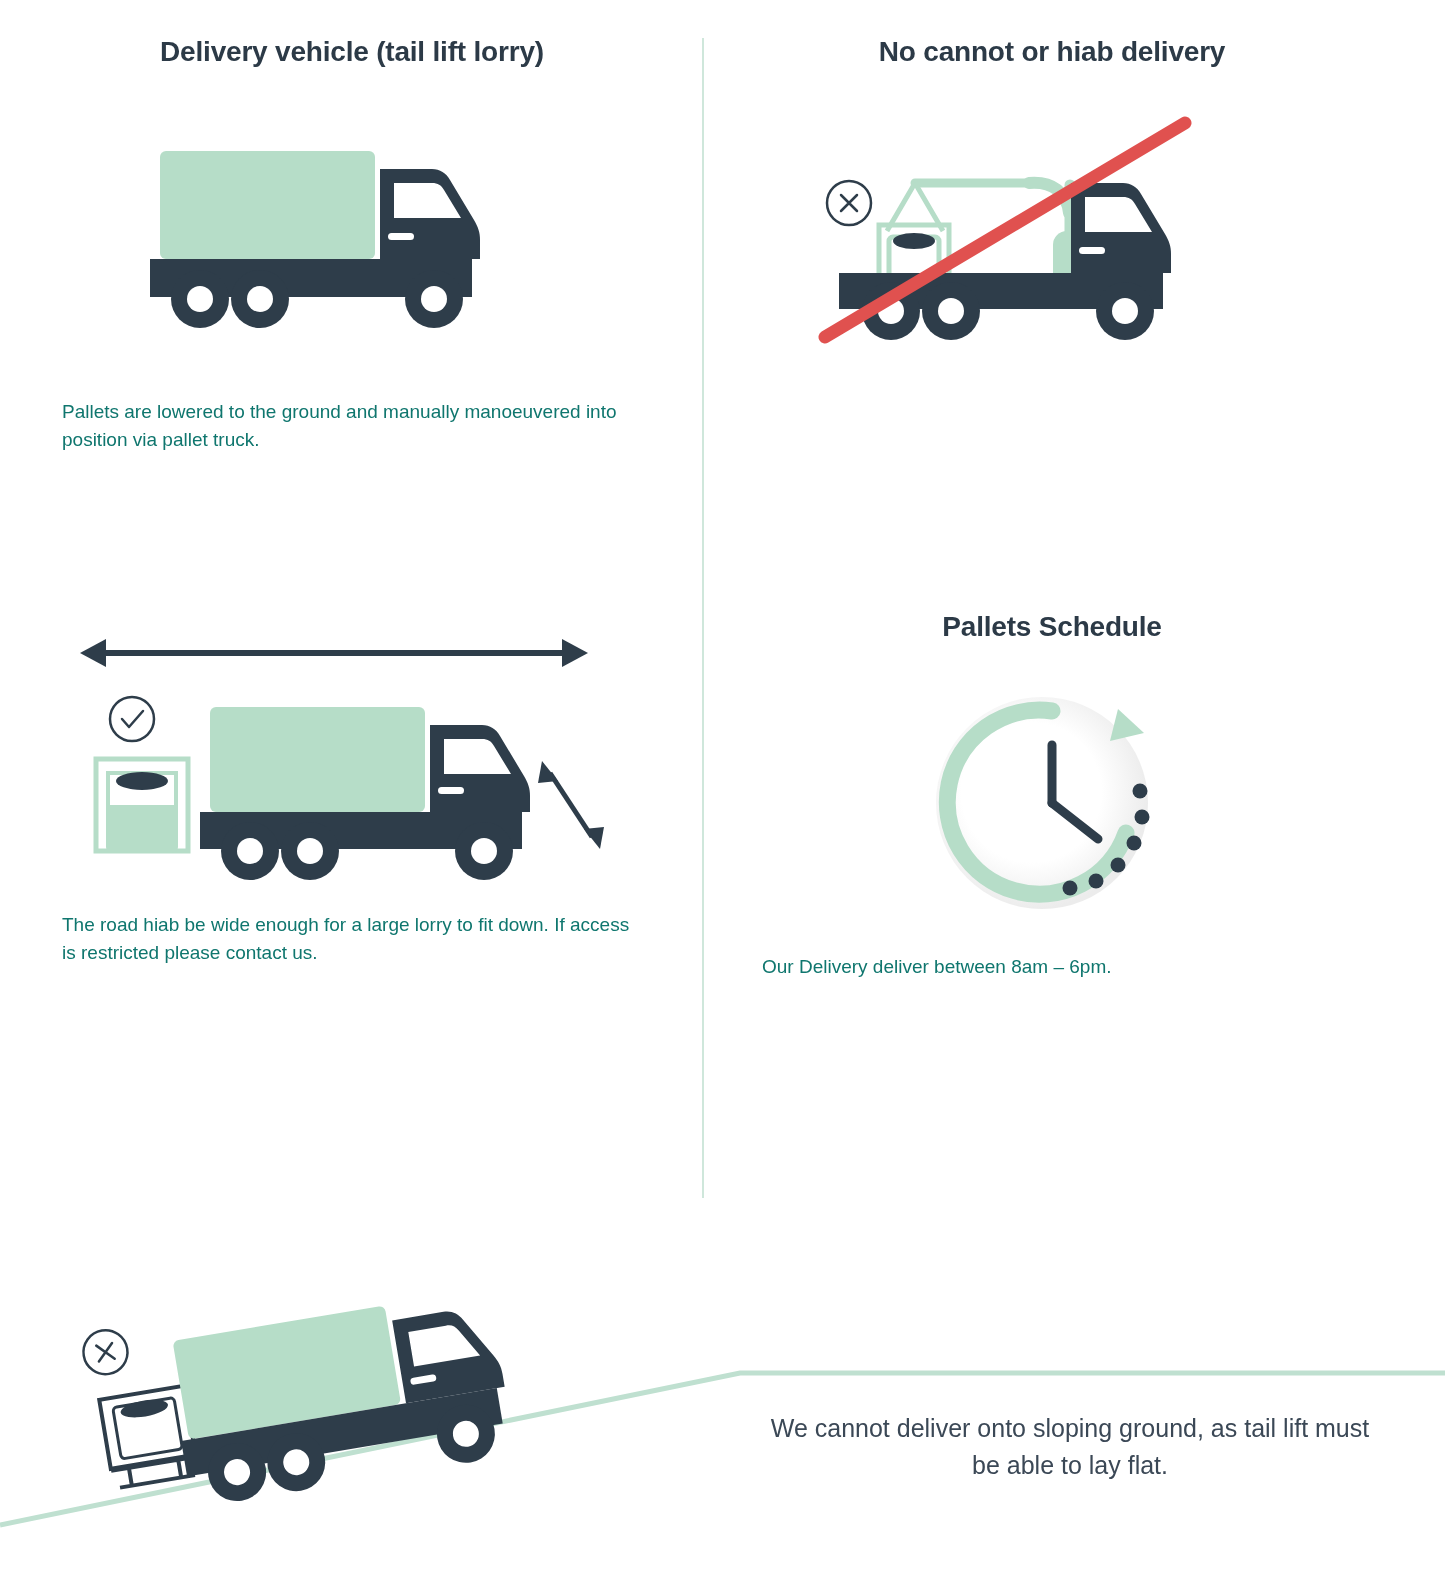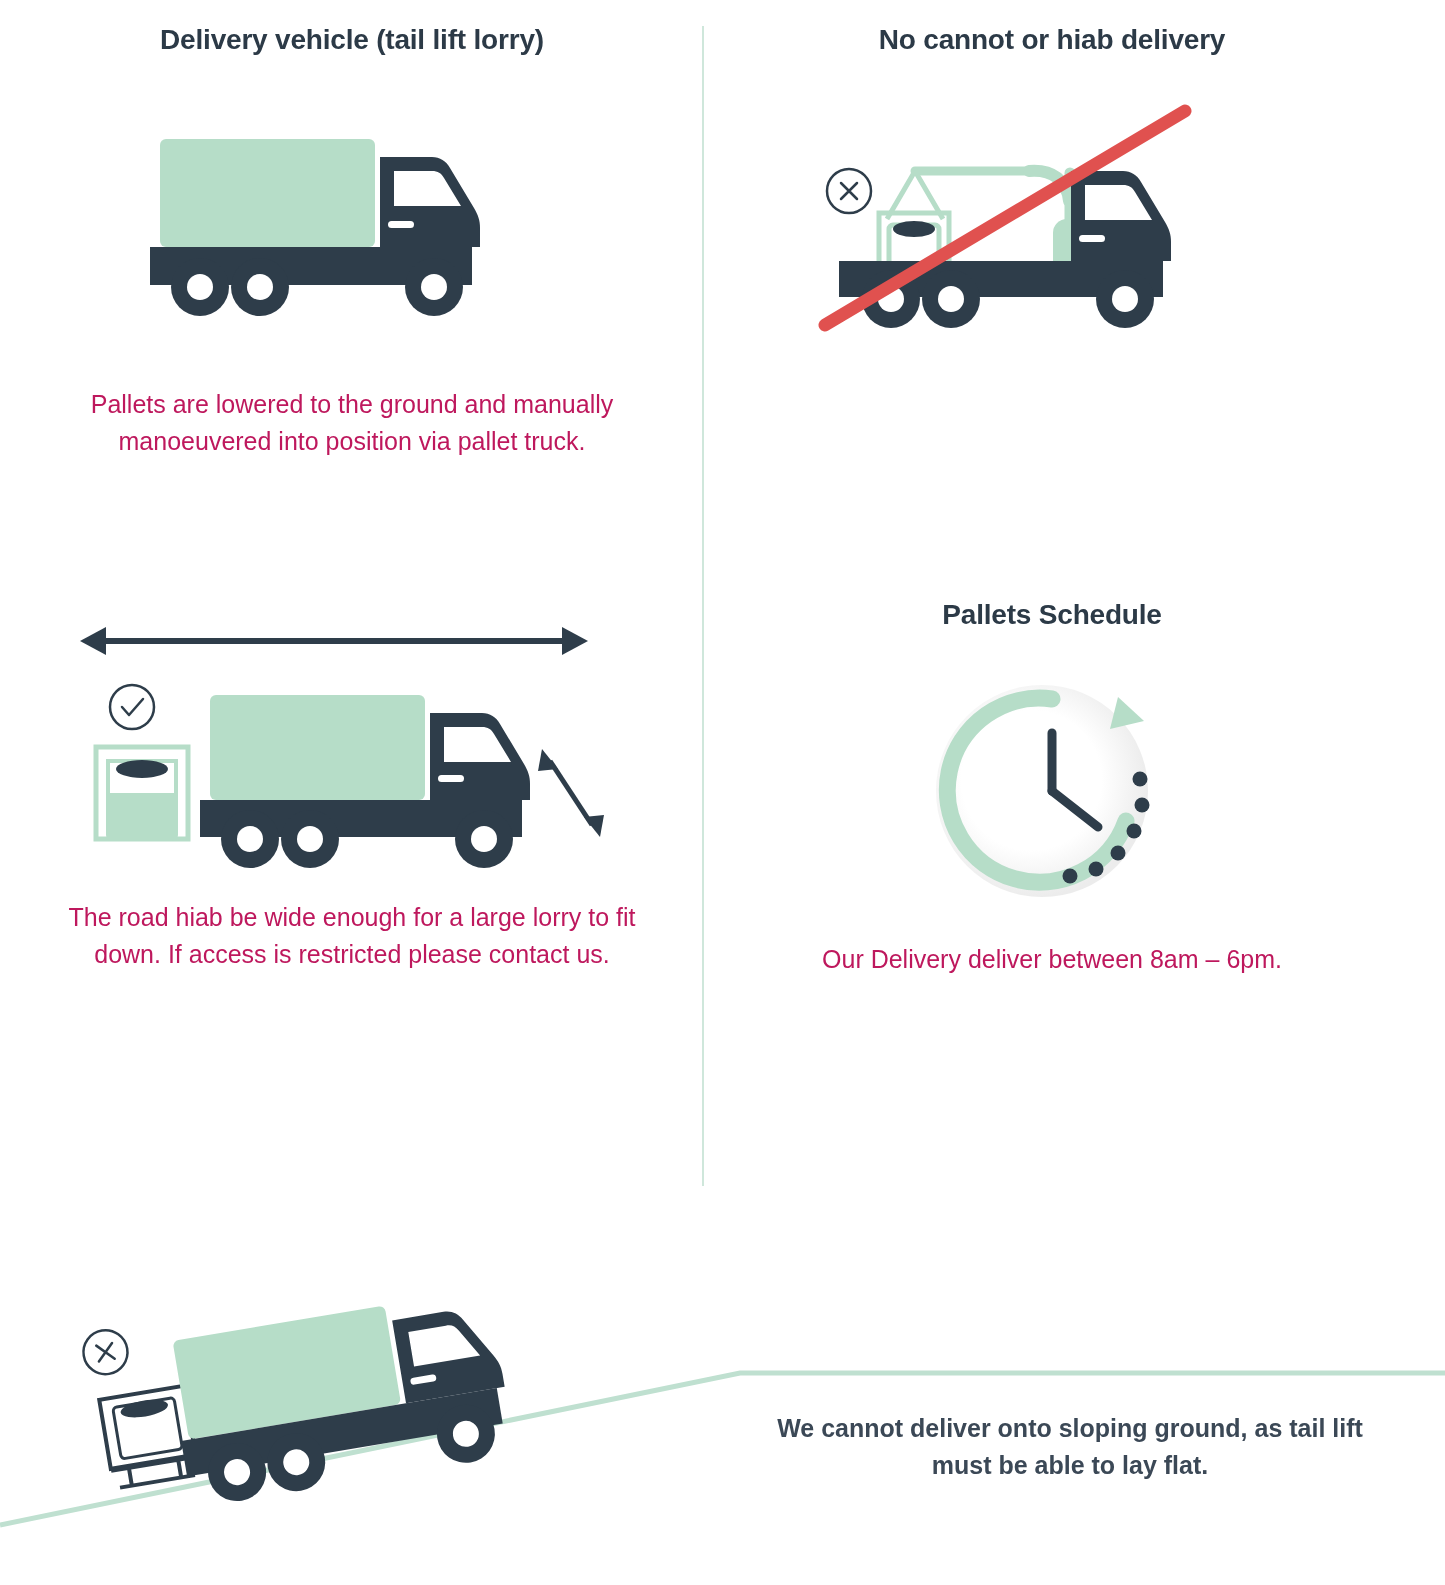--- a/index.html
+++ b/index.html
@@ -12,21 +12,21 @@
     width: 1445px;
     height: 1585px;
     position: relative;
     font-family: "Liberation Sans", sans-serif;
     color: #2e3d4a;
     overflow: hidden;
   }
 
   .grid {
     position: absolute;
-    left: 0; top: 4px;
+    left: 0; top: 16px;
     width: 1277px;
     height: 1185px;
   }
 
   .vdivider {
     position: absolute;
     left: 702px;
     top: 22px;
     width: 2px;
     height: 1160px;
@@ -53,24 +53,23 @@
 
   .art {
     height: 320px;
     display: flex;
     align-items: center;
     justify-content: center;
   }
   .art.small { height: 300px; }
 
   .caption {
-    text-align: center;
-    font-size: 25px;
+    font-size: 19px;
     line-height: 1.47;
-    color: #be185d;
+    color: #0f766e;
     padding: 0 40px;
   }
 
   
   .bottom {
     position: absolute;
     left: 0;
     top: 1185px;
     width: 1445px;
     height: 400px;
@@ -88,21 +87,20 @@
   }
   .bottom-caption {
     position: absolute;
     left: 760px;
     top: 225px;
     width: 620px;
     text-align: center;
     font-size: 25px;
     line-height: 1.47;
     color: #3b4856;
-    font-weight: bold;
   }
 </style>
 </head>
 <body>
 
 <div class="grid">
 
   <div class="vdivider"></div>
 
   <div class="cell left row1">

